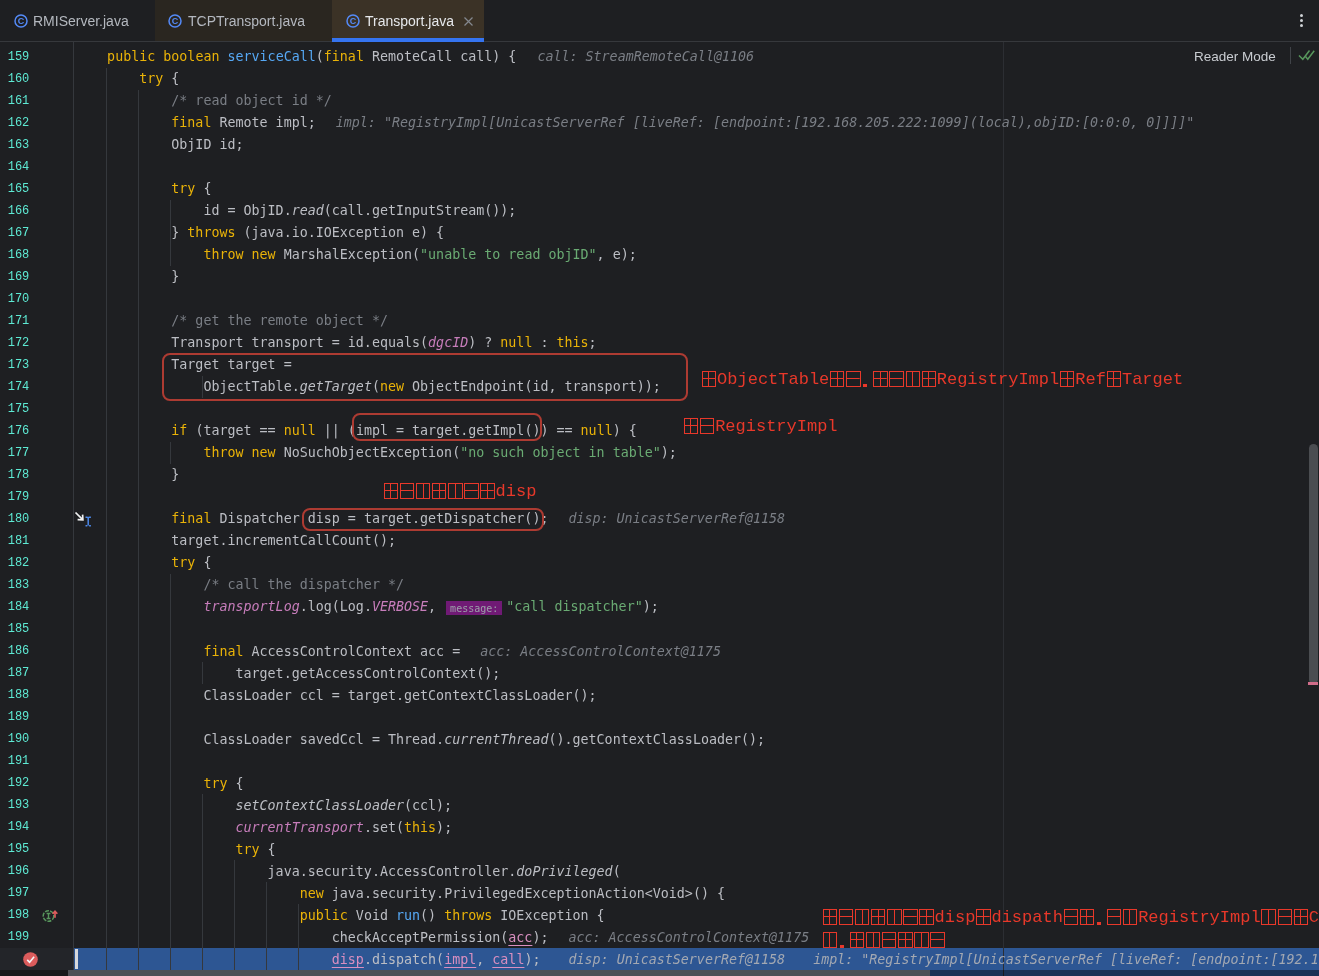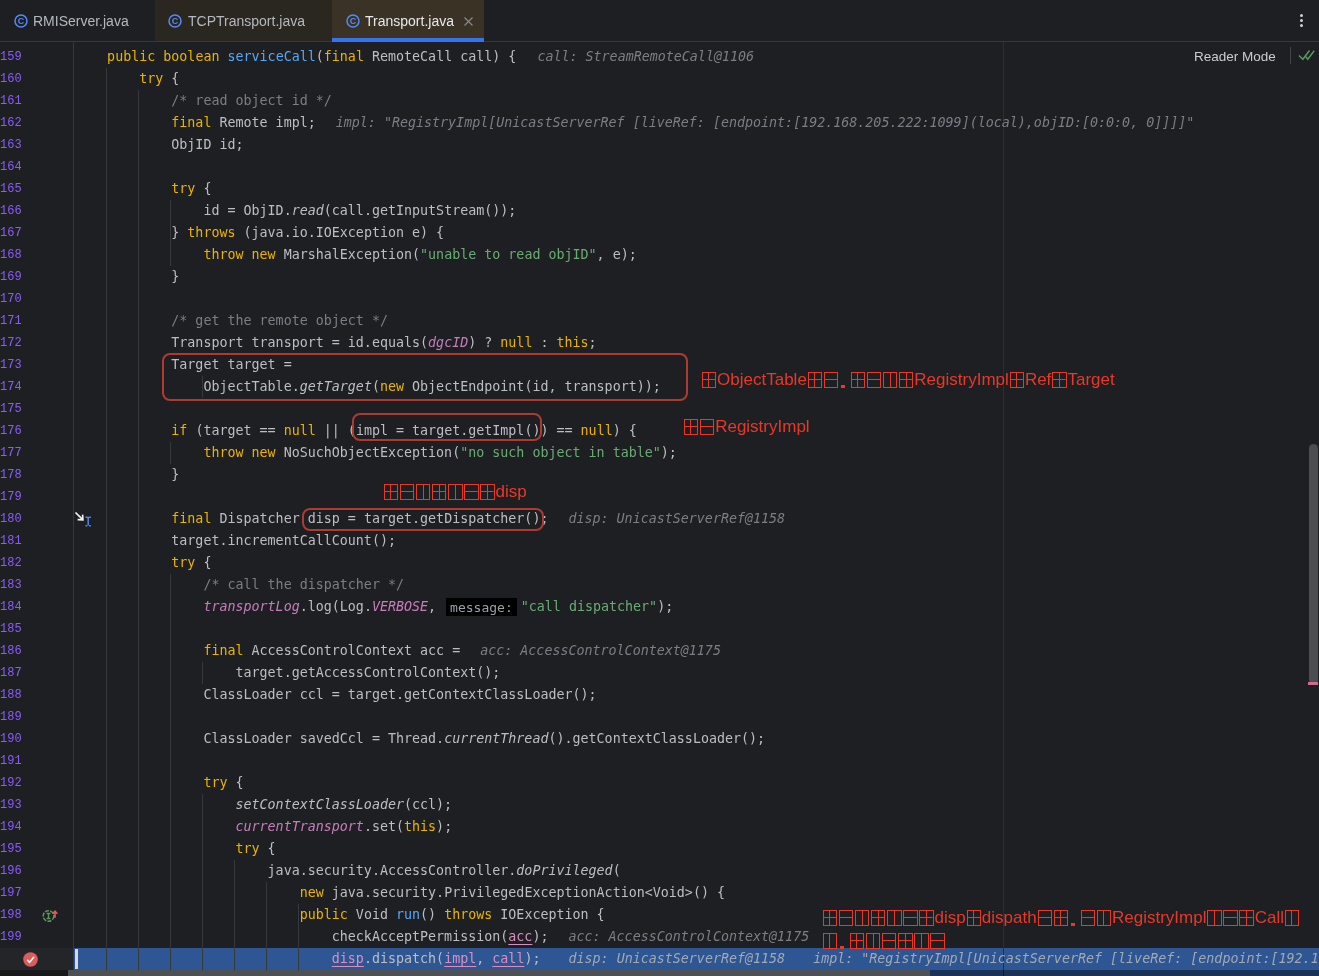--- a/index.html
+++ b/index.html
@@ -3,34 +3,34 @@
 <style>
 html,body{margin:0;padding:0;background:#1e1f22;width:1319px;height:976px;overflow:hidden}
 *{box-sizing:border-box}
 body{font-family:"Liberation Mono",monospace;position:relative}
 #tabbar{position:absolute;left:0;top:0;width:1319px;height:42px;background:#1e1f22;border-bottom:1px solid #36383c}
 .tabbg{position:absolute;top:0;height:41px}
 .tlabel{position:absolute;top:12px;height:18px;line-height:18px;font-family:"Liberation Sans",sans-serif;font-size:14px}
 .ticon{position:absolute;top:14px}
 #editor{position:absolute;left:0;top:42px;width:1319px;height:934px;background:#1e1f22;overflow:hidden}
 .g{position:absolute;width:1px;background:#35383d}
-.num{position:absolute;left:0;width:37px;text-align:left;font-size:12px;line-height:22px;color:#8b5cf6}
+.num{position:absolute;left:0;width:37px;text-align:center;font-size:12px;line-height:22px;color:#5eead4}
 #code{position:absolute;left:75px;top:4px;margin:0;font-size:13.333px;line-height:22px;color:#bcbec4;white-space:pre}
 .k{color:#eab308}
 .m{color:#56a8f5}
 .s{color:#6aab73}
 .c{color:#7a7e85}
 .f{color:#c77dbb;font-style:italic}
 .si{font-style:italic}
 .h{color:#7a7e85;font-style:italic}
 .h2{color:#a3a8b2;font-style:italic}
 .u{color:#d98fc0;text-decoration:underline;text-underline-offset:3px}
-.badge{background:#000000;color:#9ca1a9;font-size:13px;border-radius:0;padding:1.5px 4px;margin-left:10px;margin-right:4px}
+.badge{background:#701a75;color:#9ca1a9;font-size:10px;border-radius:0;padding:1.5px 4px;margin-left:10px;margin-right:4px}
 .rbox{position:absolute;border:2px solid #ad3b32;border-radius:8px}
-.ann{position:absolute;font-family:Liberation Sans, sans-serif;font-size:17px;color:#e8382a;white-space:nowrap;line-height:23px}
+.ann{position:absolute;font-family:Liberation Mono, monospace;font-size:17px;color:#e8382a;white-space:nowrap;line-height:23px}
 .z{display:inline-block;width:14.3px;height:16px;border:1.4px solid #e8382a;margin:0 0.9px;vertical-align:-2.5px}
 .za{background:linear-gradient(#e8382a,#e8382a) 50% 50%/100% 1.4px no-repeat}
 .zb{background:linear-gradient(#e8382a,#e8382a) 50% 50%/1.4px 100% no-repeat}
 .zc{background:linear-gradient(#e8382a,#e8382a) 50% 50%/100% 1.4px no-repeat,linear-gradient(#e8382a,#e8382a) 50% 50%/1.4px 100% no-repeat}
 .zcomma{display:inline-block;width:9px;height:16px;margin:0 1px;background:linear-gradient(#e8382a,#e8382a) 1px 13px/4.2px 4.2px no-repeat;border:none;vertical-align:-2.5px}
 #bluerow{position:absolute;left:74px;top:906px;width:1245px;height:28px;background:#2d5693}
 .abs{position:absolute}
 </style></head>
 <body>
 <div id="tabbar">

